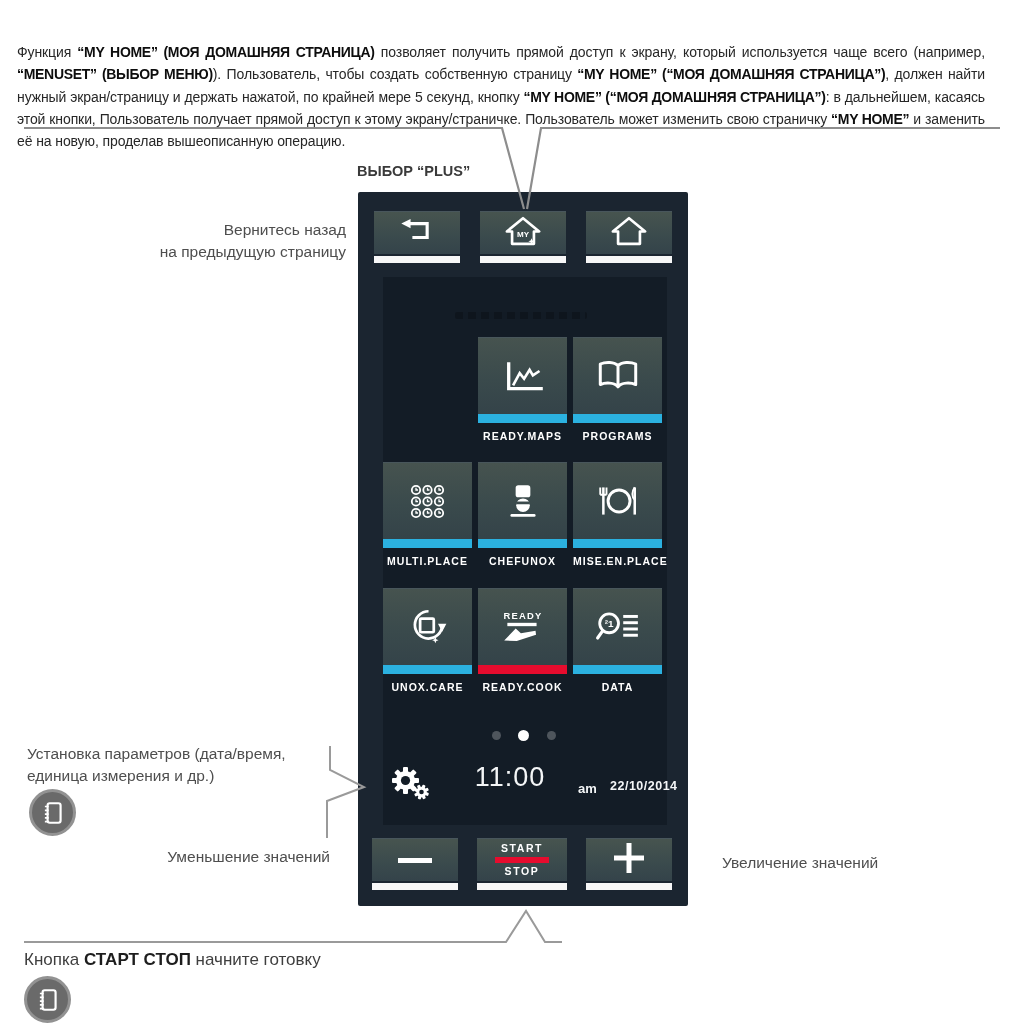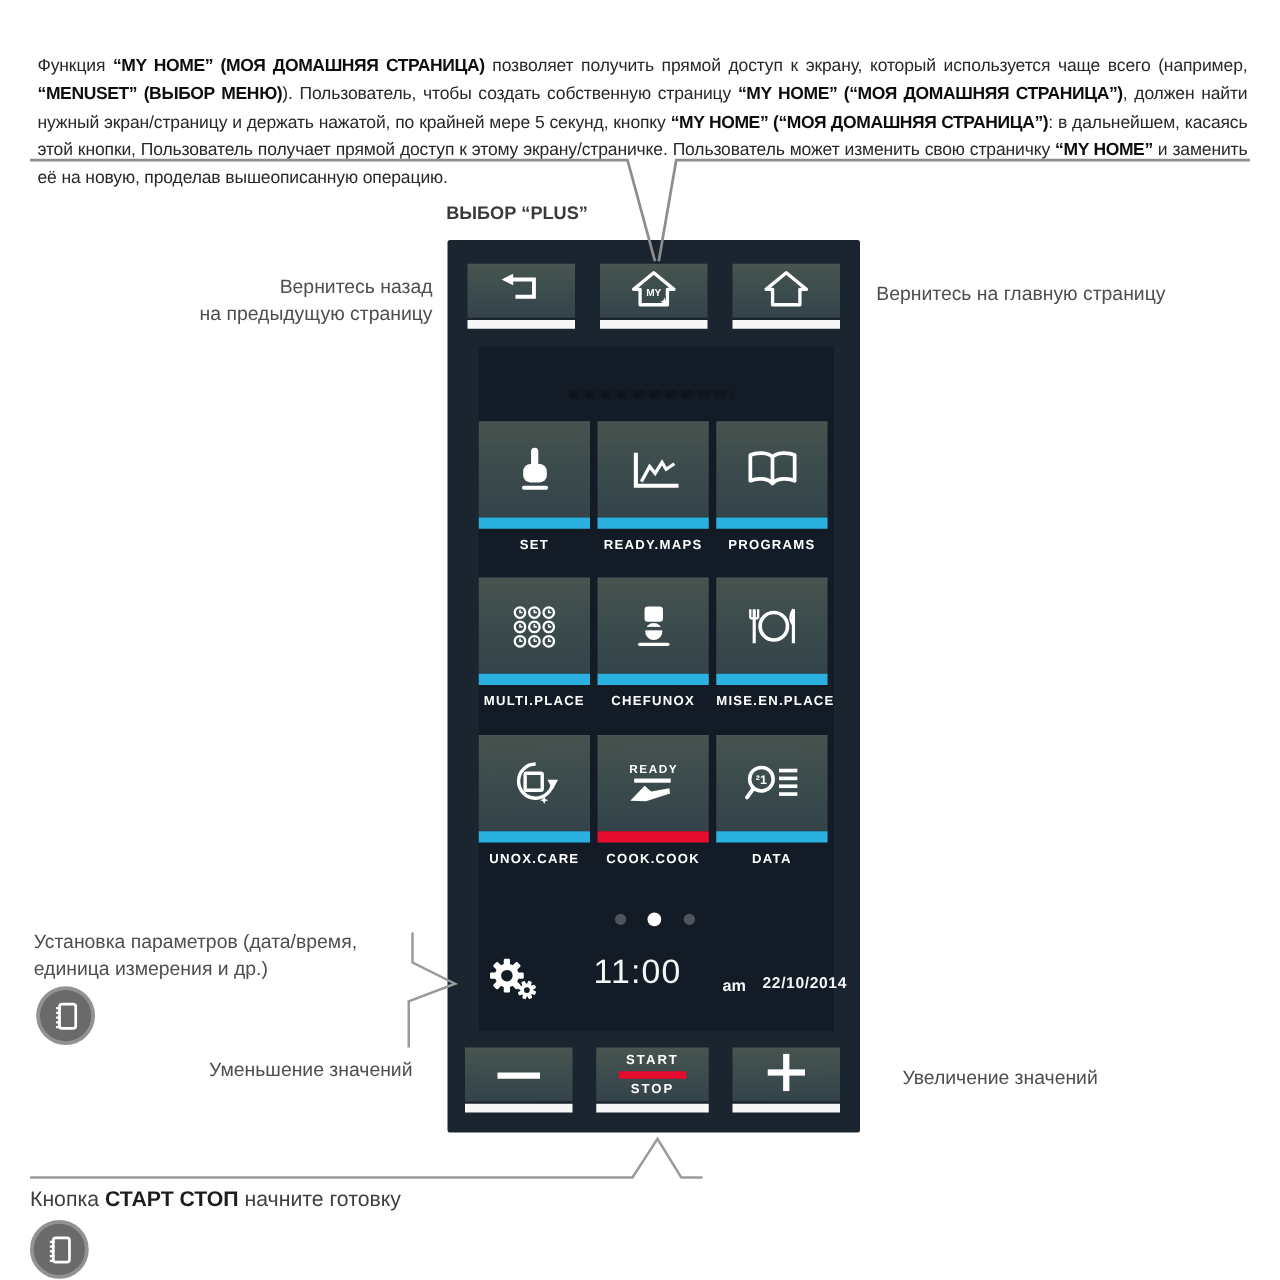--- a/index.html
+++ b/index.html
@@ -1,21 +1,21 @@
 <!DOCTYPE html>
 <html><head>
 <meta charset="utf-8">
 <style>
   html,body{margin:0;padding:0;background:#fff;}
   .page{position:relative;width:1024px;height:1024px;background:#ffffff;overflow:hidden;
         font-family:"Liberation Sans",sans-serif;}
   .abs{position:absolute;}
 
   
-  .intro{position:absolute;left:30px;top:5px;width:968px;font-size:14px;line-height:22.3px;
+  .intro{position:absolute;left:17px;top:5px;width:968px;font-size:14px;line-height:22.3px;
          text-align:justify;color:#272727;letter-spacing:-0.1px;margin-top:36px;}
   .intro b{color:#0d0d0d;letter-spacing:-0.3px;}
 
   
   .overlay{position:absolute;left:0;top:0;width:1024px;height:1024px;pointer-events:none;z-index:6;}
 
   
   .version{position:absolute;left:357px;top:163px;font-size:14.5px;font-weight:bold;color:#3a3a3a;}
 
   
@@ -101,33 +101,20 @@
     </span>
   </div>
   <div class="keybtn" style="left:586px;top:211px">
     <span>
       <svg width="38" height="30" viewBox="0 0 40 31">
         <path d="M20 2 L37 16 H31.5 V29 H8.5 V16 H3 Z" fill="none" stroke="#fff" stroke-width="2.8" stroke-linejoin="round"></path>
       </svg>
     </span>
   </div>
 
-  <div class="cell" style="left:383px;top:337px">
-    <div class="tileicon">
-      <svg width="42" height="40" viewBox="0 0 40 38">
-        <g fill="#fff">
-          <rect x="17" y="2" width="5.5" height="17" rx="2.7"></rect>
-          <rect x="11" y="14.5" width="18" height="14" rx="5.5"></rect>
-          <rect x="10" y="31" width="20" height="3" rx="1.5"></rect>
-        </g>
-      </svg>
-    </div>
-    <div class="tilebar" style="background: rgb(43, 177, 224);"></div>
-    <div class="tilelabel">SET</div>
-  </div>
 
   <div class="cell" style="left:478px;top:337px">
     <div class="tileicon">
       <svg width="44" height="33" viewBox="0 0 40 30">
         <path d="M7 2 V26 H38" fill="none" stroke="#fff" stroke-width="3"></path>
         <polyline points="11,23 17,12 21,17 26,9 29,14 35,10" fill="none" stroke="#fff" stroke-width="2.4"></polyline>
       </svg>
     </div>
     <div class="tilebar" style="background: rgb(43, 177, 224);"></div>
     <div class="tilelabel">READY.MAPS</div>
@@ -209,21 +196,21 @@
 
   <div class="cell" style="left:478px;top:588px">
     <div class="tileicon">
       <svg width="48" height="36" viewBox="0 0 46 34">
         <text x="23" y="9" text-anchor="middle" font-size="9" font-weight="bold" letter-spacing="1.2" fill="#fff" font-family="Liberation Sans, sans-serif">READY</text>
         <rect x="8" y="13" width="28" height="3.2" fill="#fff"></rect>
         <path d="M5 30 L16 18.5 L21 23 L35 20.5 L35.5 24.5 L17 30.5 Z" fill="#fff"></path>
       </svg>
     </div>
     <div class="tilebar" style="background: rgb(230, 12, 46);"></div>
-    <div class="tilelabel">COOK.COOK</div>
+    <div class="tilelabel">READY.COOK</div>
   </div>
 
   <div class="cell" style="left:573px;top:588px">
     <div class="tileicon">
       <svg width="46" height="34" viewBox="0 0 44 32">
         <circle cx="13.5" cy="12.5" r="9" fill="none" stroke="#fff" stroke-width="2.7"></circle>
         <path d="M7.5 19.5 L2.5 26.5" stroke="#fff" stroke-width="3" stroke-linecap="round"></path>
         <text x="13.5" y="16" text-anchor="middle" font-size="9.5" font-weight="bold" fill="#fff" font-family="Liberation Sans, sans-serif">²1</text>
         <rect x="27" y="4.5" width="14" height="2.8" fill="#fff"></rect>
         <rect x="27" y="10.5" width="14" height="2.8" fill="#fff"></rect>
@@ -277,21 +264,20 @@
         <rect x="0" y="12.5" width="30" height="5" fill="#fff"></rect>
         <rect x="12.5" y="0" width="5" height="30" fill="#fff"></rect>
       </svg>
     </span>
   </div>
 
   <div class="ann" style="right:678px;top:219px;width:230px;text-align:right">
     <div>Вернитесь назад</div>
     <div>на предыдущую страницу</div>
   </div>
-  <div class="ann" style="left:701px;top:225px">Вернитесь на главную страницу</div>
   <div class="ann" style="left:27px;top:743px;width:320px">
     <div>Установка параметров (дата/время,</div>
     <div>единица измерения и др.)</div>
   </div>
   <div class="ann" style="right:694px;top:846px;width:230px;text-align:right">Уменьшение значений</div>
   <div class="ann" style="left:722px;top:852px">Увеличение значений</div>
 
   <div class="manicon" style="left:29px;top:789px">
     <svg width="26" height="26" viewBox="0 0 24 24">
       <rect x="7" y="3" width="12" height="18" rx="2" fill="none" stroke="#fff" stroke-width="2"></rect>

